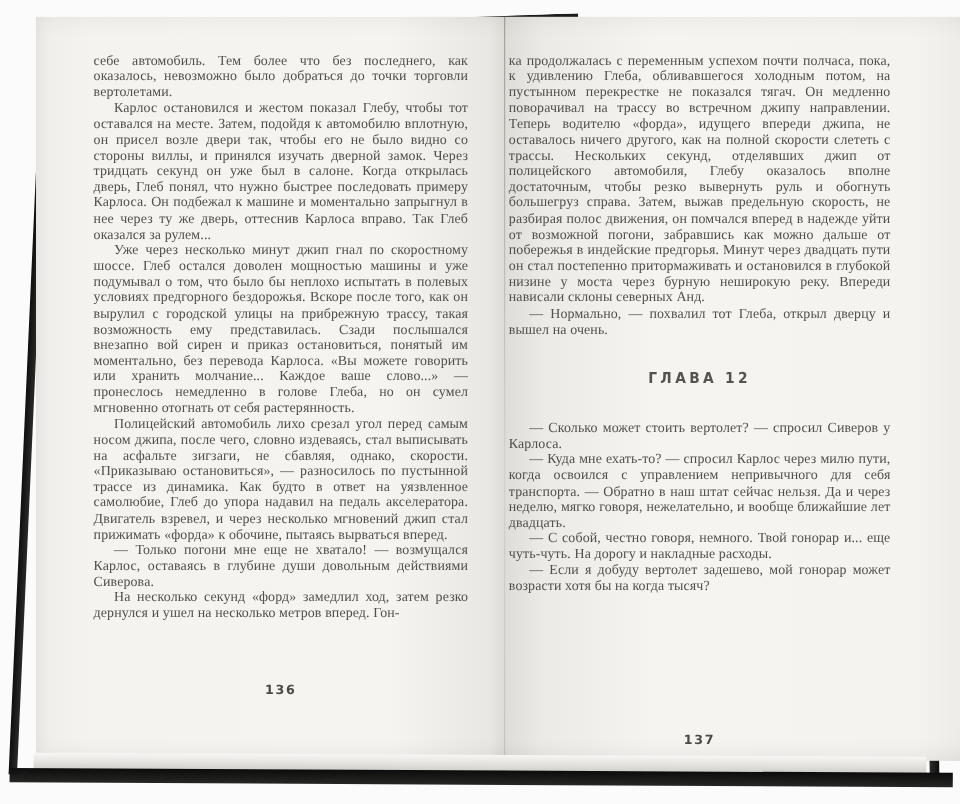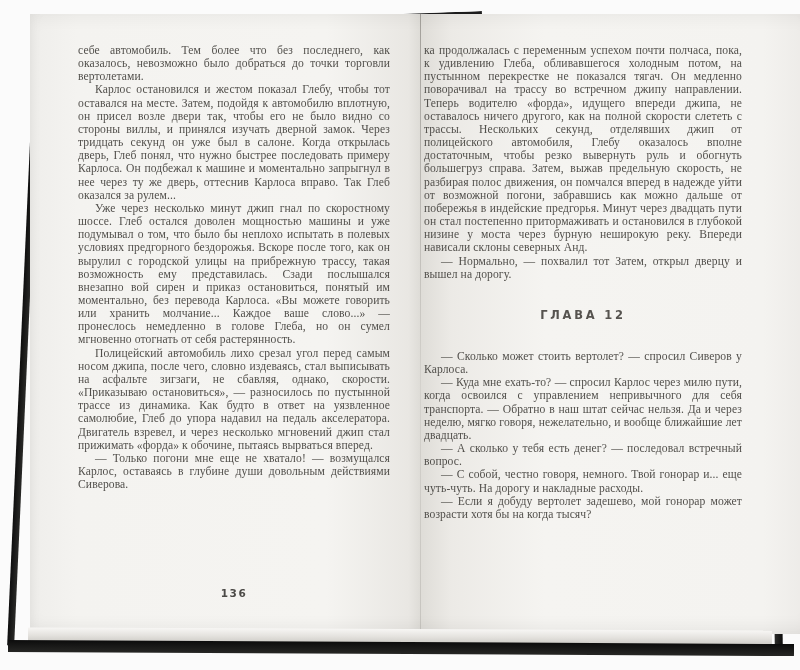--- a/index.html
+++ b/index.html
@@ -82,21 +82,21 @@
     font-weight:bold;
     font-size:12.5px;
     letter-spacing:3px;
     color:#56534f;
     text-align:center;
     margin:27px 0 29px 0;
     transform:scaleX(0.92);
   }
 
   .page-number{
-    position:absolute;top:573px;
+    position:absolute;top:555px;
     font-family:"DejaVu Sans", sans-serif;
     font-weight:bold;
     font-size:10.5px;
     letter-spacing:1.5px;
     color:#4c4a47;
     text-align:center;
   }
   .page-number.left{left:48px;width:312px;}
   .page-number.right{left:394px;width:318px;margin-top:42px;}
 </style>
@@ -113,33 +113,33 @@
 
   <div class="spread">
     <div class="gutter-line"></div>
 
     <div class="text-col left">
         <p class="para">себе автомобиль. Тем более что без последнего, как оказалось, невозможно было добраться до точки торговли вертолетами.</p>
         <p class="para indent">Карлос остановился и жестом показал Глебу, чтобы тот оставался на месте. Затем, подойдя к автомобилю вплотную, он присел возле двери так, чтобы его не было видно со стороны виллы, и принялся изучать дверной замок. Через тридцать секунд он уже был в салоне. Когда открылась дверь, Глеб понял, что нужно быстрее последовать примеру Карлоса. Он подбежал к машине и моментально запрыгнул в нее через ту же дверь, оттеснив Карлоса вправо. Так Глеб оказался за рулем...</p>
         <p class="para indent">Уже через несколько минут джип гнал по скоростному шоссе. Глеб остался доволен мощностью машины и уже подумывал о том, что было бы неплохо испытать в полевых условиях предгорного бездорожья. Вскоре после того, как он вырулил с городской улицы на прибрежную трассу, такая возможность ему представилась. Сзади послышался внезапно вой сирен и приказ остановиться, понятый им моментально, без перевода Карлоса. «Вы можете говорить или хранить молчание... Каждое ваше слово...» — пронеслось немедленно в голове Глеба, но он сумел мгновенно отогнать от себя растерянность.</p>
         <p class="para indent">Полицейский автомобиль лихо срезал угол перед самым носом джипа, после чего, словно издеваясь, стал выписывать на асфальте зигзаги, не сбавляя, однако, скорости. «Приказываю остановиться», — разносилось по пустынной трассе из динамика. Как будто в ответ на уязвленное самолюбие, Глеб до упора надавил на педаль акселератора. Двигатель взревел, и через несколько мгновений джип стал прижимать «форда» к обочине, пытаясь вырваться вперед.</p>
         <p class="para indent">— Только погони мне еще не хватало! — возмущался Карлос, оставаясь в глубине души довольным действиями Сиверова.</p>
+        <p class="para indent">На несколько секунд «форд» замедлил ход, затем резко дернулся и ушел на несколько метров вперед. Гон-</p>
       </div>
     <div class="page-number left">136</div>
 
     <div class="text-col right">
       <div>
           <p class="para">ка продолжалась с переменным успехом почти полчаса, пока, к удивлению Глеба, обливавшегося холодным потом, на пустынном перекрестке не показался тягач. Он медленно поворачивал на трассу во встречном джипу направлении. Теперь водителю «форда», идущего впереди джипа, не оставалось ничего другого, как на полной скорости слететь с трассы. Нескольких секунд, отделявших джип от полицейского автомобиля, Глебу оказалось вполне достаточным, чтобы резко вывернуть руль и обогнуть большегруз справа. Затем, выжав предельную скорость, не разбирая полос движения, он помчался вперед в надежде уйти от возможной погони, забравшись как можно дальше от побережья в индейские предгорья. Минут через двадцать пути он стал постепенно притормаживать и остановился в глубокой низине у моста через бурную неширокую реку. Впереди нависали склоны северных Анд.</p>
-          <p class="para indent">— Нормально, — похвалил тот Затем, открыл дверцу и вышел на дорогу.</p>
+          <p class="para indent">— Нормально, — похвалил тот Глеба, открыл дверцу и вышел на очень.</p>
         </div>
       <div class="chapter">ГЛАВА 12</div>
       <div>
           <p class="para indent">— Сколько может стоить вертолет? — спросил Сиверов у Карлоса.</p>
           <p class="para indent">— Куда мне ехать-то? — спросил Карлос через милю пути, когда освоился с управлением непривычного для себя транспорта. — Обратно в наш штат сейчас нельзя. Да и через неделю, мягко говоря, нежелательно, и вообще ближайшие лет двадцать.</p>
-          <p class="para indent">— А сколько у тебя есть денег? — последовал встречный вопрос.</p>
           <p class="para indent">— С собой, честно говоря, немного. Твой гонорар и... еще чуть-чуть. На дорогу и накладные расходы.</p>
           <p class="para indent">— Если я добуду вертолет задешево, мой гонорар может возрасти хотя бы на когда тысяч?</p>
         </div>
     </div>
     <div class="page-number right">137</div>
   </div>
 
   <div class="page-stack-edge"></div>
   <div class="cover-bottom"></div>
 

